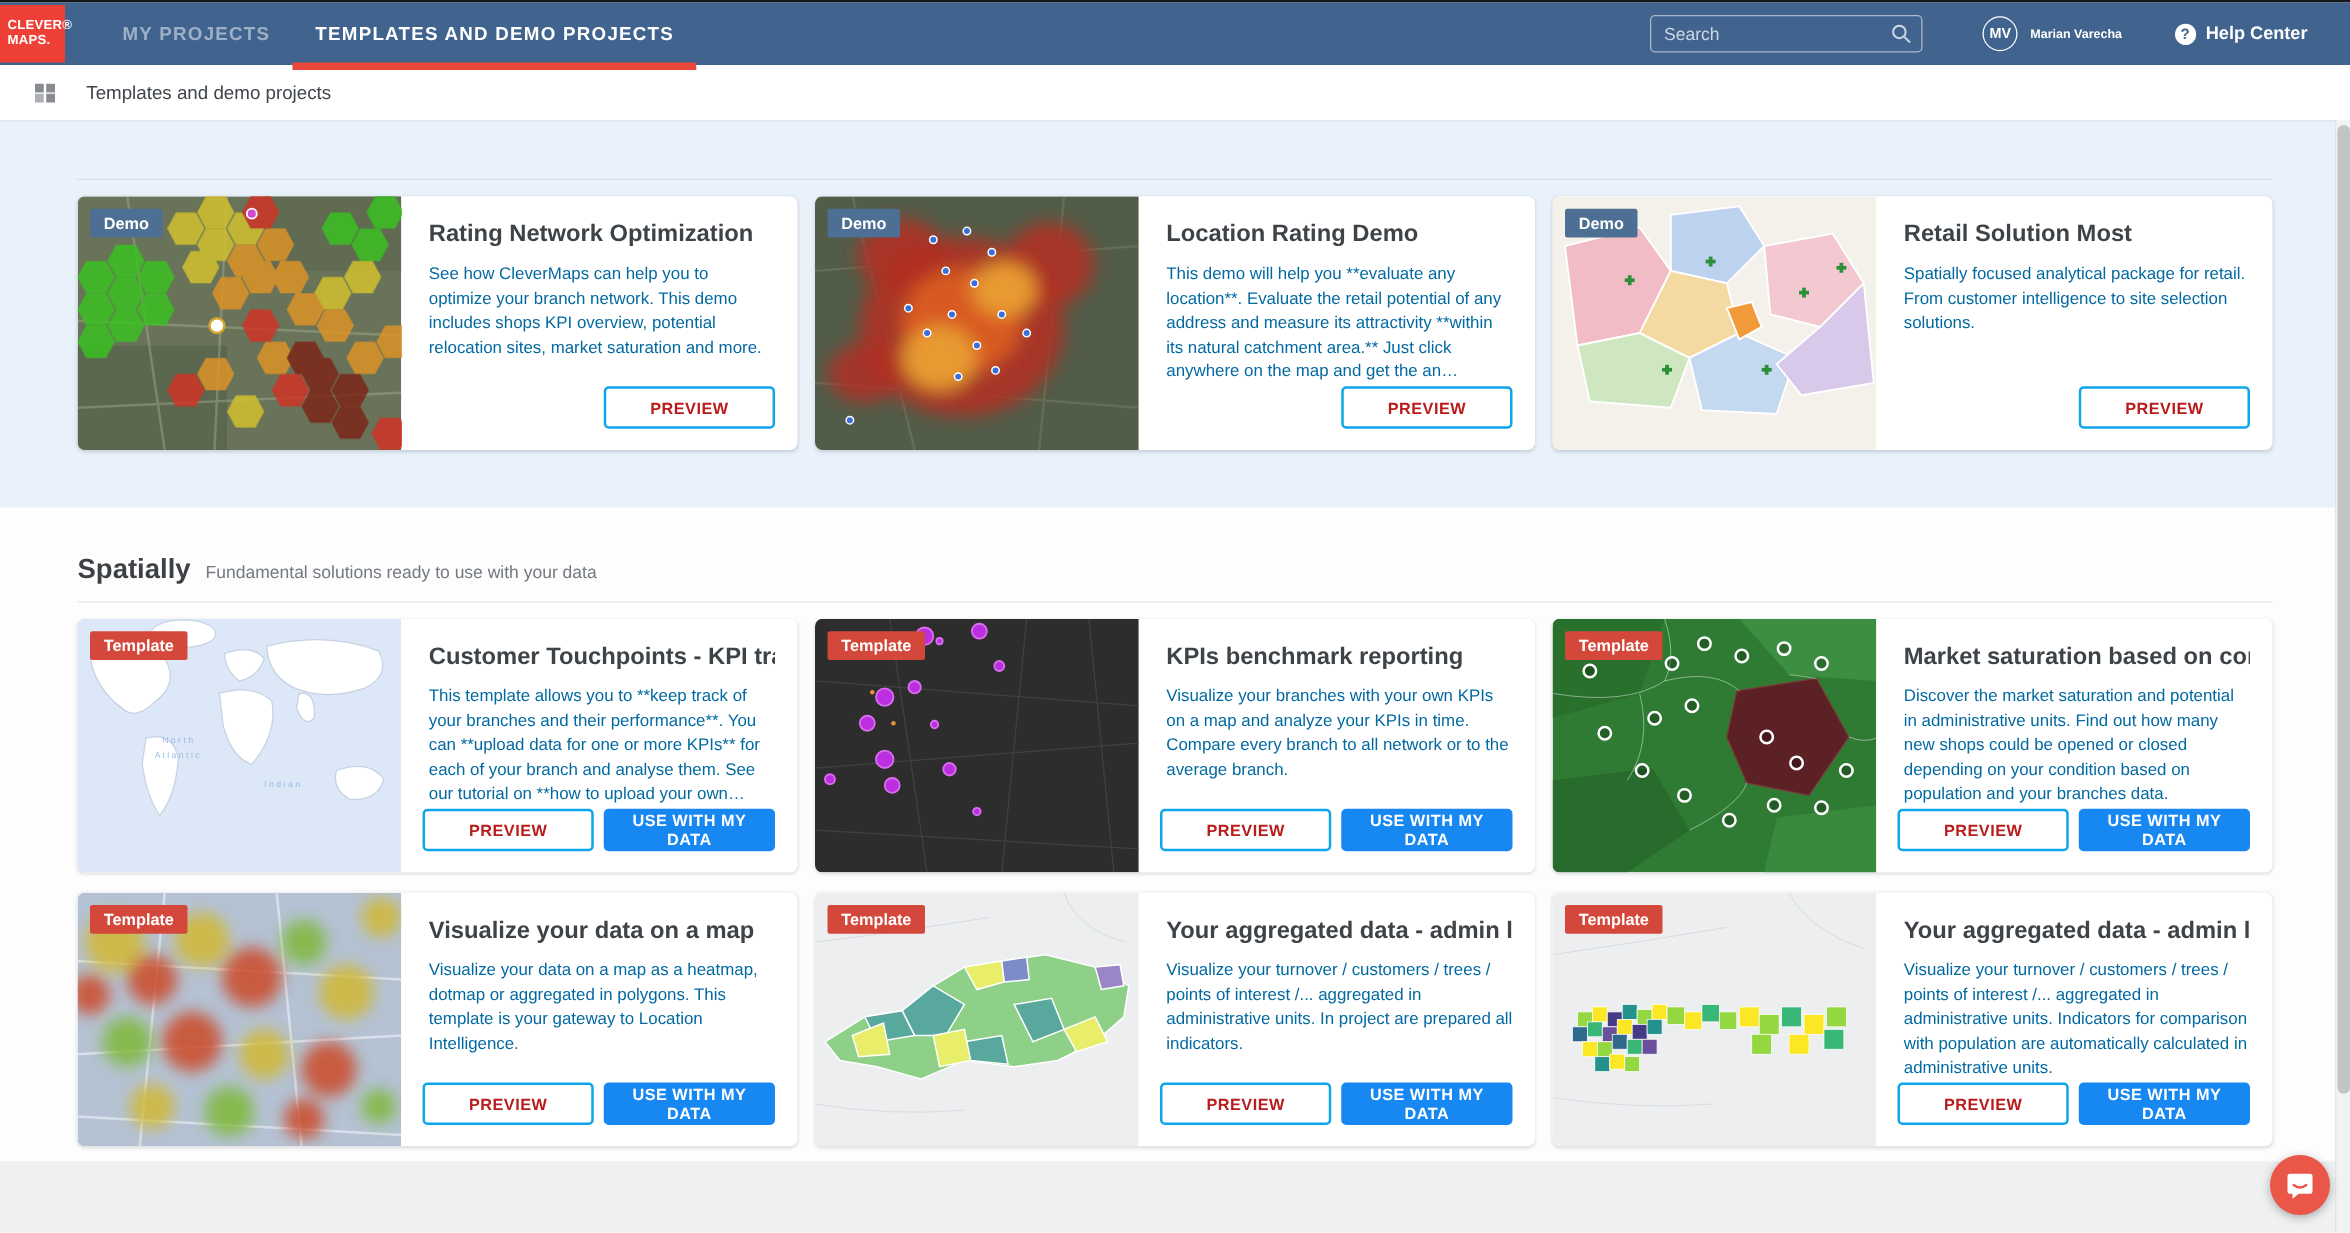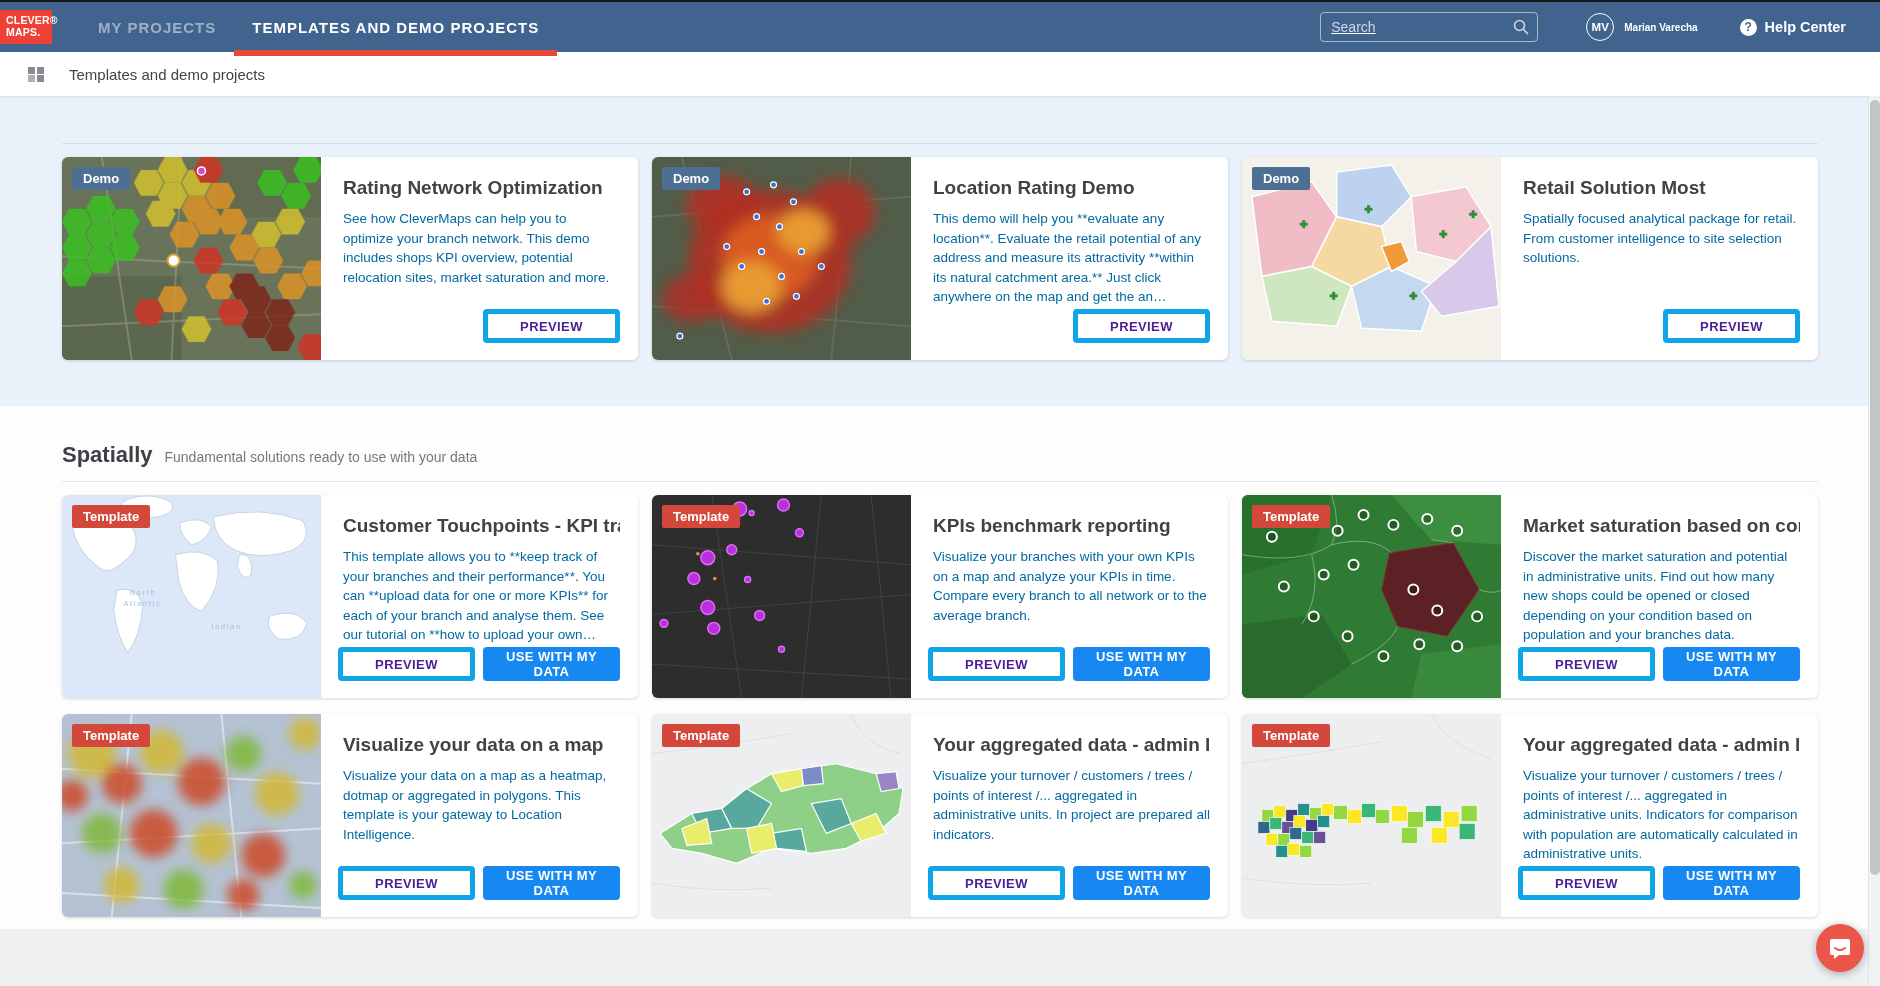--- a/index.html
+++ b/index.html
@@ -3,28 +3,28 @@
 <meta charset="utf-8">
 <style>
   * { margin:0; padding:0; box-sizing:border-box; }
   html,body { width:1880px; height:986px; overflow:hidden; }
   body { font-family:"Liberation Sans", sans-serif; background:#eef0f2; position:relative; }
 
   .chrome-strip { height:2px; background:#15171a; }
 
   
   .topnav { height:50px; background:#41648f; display:flex; align-items:center; padding-right:34px; position:relative; z-index:5; }
-  .logo { width:52px; height:34px; background:#ee4036; color:#fff; font-weight:700; font-size:10.5px; line-height:1.1; display:flex; flex-direction:column; justify-content:center; padding-left:6px; letter-spacing:.2px; }
+  .logo { width:52px; height:46px; background:#ee4036; color:#fff; font-weight:700; font-size:10.5px; line-height:1.1; display:flex; flex-direction:column; justify-content:center; padding-left:6px; letter-spacing:.2px; }
   .tabs { display:flex; height:100%; margin-left:28px; }
   .tab { position:relative; display:flex; align-items:center; padding:0 18px; font-weight:700; font-size:15px; letter-spacing:1px; color:#9db0c6; cursor:pointer; }
   .tab.active { color:#ffffff; }
   .tab.active::after { content:""; position:absolute; left:0; right:0; bottom:-4px; height:6px; background:#e8473b; }
 
   .search-box { margin-left:auto; width:218px; height:30px; border:1px solid rgba(255,255,255,.55); border-radius:4px; display:flex; align-items:center; padding:0 8px 0 10px; }
-  .search-box input { flex:1; background:transparent; border:none; outline:none; color:#fff; font-size:14px; font-family:"Liberation Sans", sans-serif;text-decoration:underline; }
+  .search-box input { flex:1; background:transparent; border:none; outline:none; color:#fff; font-size:14px; font-family:"Liberation Sans", sans-serif; }
   .search-box input::placeholder { color:#cdd8e4; }
   .search-icon { width:16px; height:16px; flex:0 0 auto; }
 
   .user-chip { display:flex; align-items:center; margin-left:48px; cursor:pointer; }
   .avatar { width:28px; height:28px; border-radius:50%; border:1.5px solid #fff; color:#fff; font-size:11.5px; font-weight:700; display:flex; align-items:center; justify-content:center; }
   .user-name { color:#fff; font-size:10px; font-weight:700; margin-left:10px; }
 
   .help-chip { display:flex; align-items:center; margin-left:42px; cursor:pointer; }
   .help-icon { width:17px; height:17px; border-radius:50%; background:#fff; color:#41648f; font-size:12px; font-weight:700; display:flex; align-items:center; justify-content:center; }
   .help-label { color:#fff; font-size:14.5px; font-weight:700; margin-left:8px; }
@@ -52,21 +52,21 @@
   .thumb-wrap svg { display:block; width:259px; height:203px; }
   .badge { position:absolute; top:10px; left:10px; color:#fff; font-size:13px; font-weight:700; padding:4px 11px; border-radius:2px; }
   .badge.demo { background:#4d6f93; }
   .badge.template { background:#d4483b; }
 
   .card-body { flex:1; display:flex; flex-direction:column; padding:20px 18px 17px 22px; min-width:0; }
   .card-title { font-size:19px; font-weight:700; color:#3e4348; white-space:nowrap; overflow:hidden; }
   .card-desc { margin-top:10px; font-size:13.5px; line-height:1.45; color:#0369a1; display:-webkit-box; -webkit-line-clamp:5; -webkit-box-orient:vertical; overflow:hidden; }
   .actions { margin-top:auto; display:flex; justify-content:flex-end; gap:8px; }
   .btn { height:34px; min-width:137px; padding:0 14px; border-radius:4px; font-family:"Liberation Sans", sans-serif; font-size:13px; font-weight:700; letter-spacing:.4px; cursor:pointer; }
-  .btn.outline { background:#fff; border:5px solid #0ea5e9; color:#4c1d95;margin-left:32px; }
+  .btn.outline { background:#fff; border:2px solid #0ea5e9; color:#b91c1c;margin-left:32px; }
   .btn.filled { background:#1787f2; border:2px solid #1787f2; color:#fff; }
 
   
   .scrollbar-track { position:absolute; top:96px; bottom:0; right:0; width:12px; background:#f1f2f3; border-left:1px solid #e2e4e6; z-index:6; }
   .scrollbar-thumb { position:absolute; top:4px; left:1px; width:10px; height:775px; background:#c2c4c6; border-radius:5px; }
 
   
   .chat-fab { position:absolute; right:16px; bottom:14px; width:48px; height:48px; border-radius:50%; background:#ea5648; border:none; box-shadow:0 2px 8px rgba(0,0,0,.3); cursor:pointer; display:flex; align-items:center; justify-content:center; z-index:7; }
 </style>
 </head>

